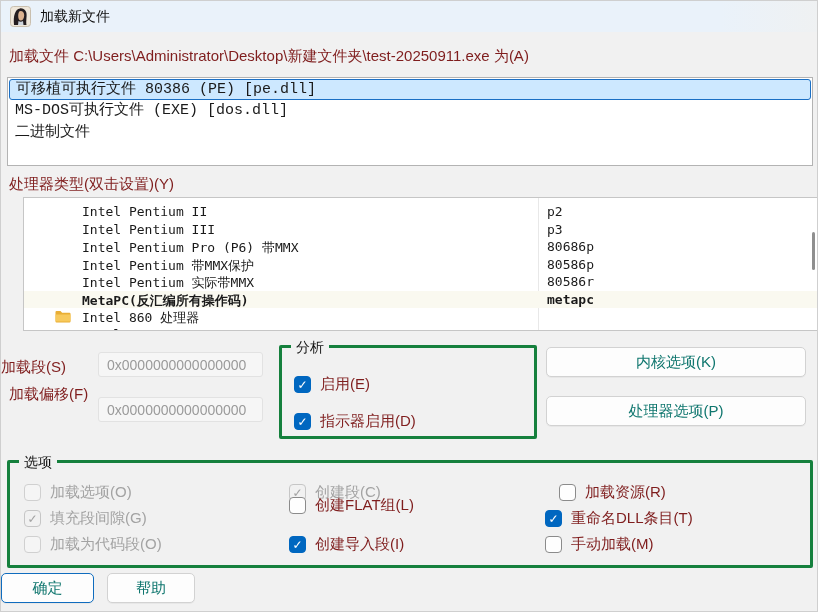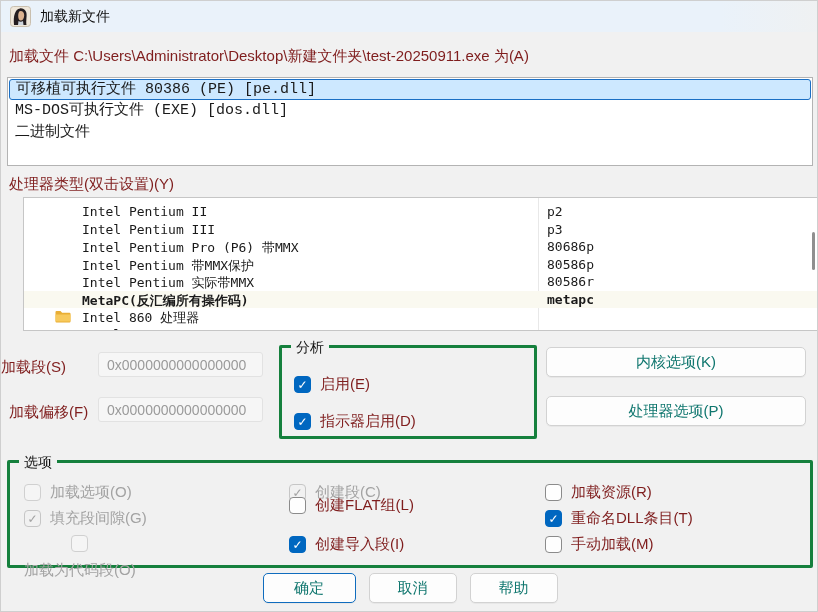--- a/index.html
+++ b/index.html
@@ -60,21 +60,21 @@
   .cbitem.dis .cblbl{ color:#a3a3a3; }
   
   .btn{
     background:#fdfdfd; border:1px solid #d2d2d2; border-radius:5px;
     font-size:15px; color:#0f766e; font-family:"Liberation Sans", sans-serif;
     display:flex; align-items:center; justify-content:center; cursor:default;
     box-shadow:0 1px 0 rgba(0,0,0,0.04);
   }
   #side-buttons{ position:absolute; left:545px; top:346px; width:260px; display:flex; flex-direction:column; gap:19px; }
   #side-buttons .btn{ height:30px; width:260px; }
-  #footer{ position:absolute; left:0; top:572px; width:818px; display:flex; justify-content:center; gap:13px; }
+  #footer{ position:absolute; left:0; top:572px; width:818px; display:flex; justify-content:flex-start; gap:13px; }
   #footer .btn{ height:30px; width:88px; }
   #footer .btn.default{ width:93px; border:1.5px solid #0f6cbe; }
 </style>
 </head>
 <body>
 
 <div class="dialog">
 
   <div class="titlebar">
     <span class="app-icon">
@@ -137,21 +137,21 @@
           <span class="pname">Intel 860 XP</span>
           <span class="pid">860xp</span>
         </div>
       </div>
     <div class="scroll-thumb"></div>
   </div>
 
   <div class="lbl" style="left:0; top:357px;">加载段(S)</div>
   <input class="hexinput" style="left: 97px; top: 351px;" readonly="" value="0x0000000000000000">
 
-  <div class="lbl" style="left:8px; top:402px;">加载偏移(F)</div>
+  <div class="lbl" style="left:8px; top:384px;">加载偏移(F)</div>
   <input class="hexinput" style="left: 97px; top: 396px;" readonly="" value="0x0000000000000000">
 
   <div class="groupbox" id="analysis-group" style="left:278px; top:344px; width:258px; height:94px;">
     <span class="gtitle">分析</span>
   <div class="cbitem" style="left: 12px; top: 27px;">
         <span class="cb on">✓</span>
         <span class="cblbl">启用(E)</span>
       </div>
       <div class="cbitem" style="left: 12px; top: 64px;">
         <span class="cb on">✓</span>
@@ -167,49 +167,48 @@
   <div class="groupbox" id="options-group" style="left:6px; top:459px; width:806px; height:108px;">
     <span class="gtitle">选项</span>
   <div class="cbitem dis" style="left: 14px; top: 20px;">
         <span class="cb"></span>
         <span class="cblbl">加载选项(O)</span>
       </div>
       <div class="cbitem dis" style="left: 14px; top: 46px;">
         <span class="cb on">✓</span>
         <span class="cblbl">填充段间隙(G)</span>
       </div>
-      <div class="cbitem dis" style="left: 14px; top: 72px; flex-direction: column;">
+      <div class="cbitem dis" style="left: 14px; top: 72px;">
         <span class="cb"></span>
         <span class="cblbl">加载为代码段(O)</span>
       </div>
       <div class="cbitem dis" style="left: 279px; top: 20px;">
         <span class="cb on">✓</span>
         <span class="cblbl">创建段(C)</span>
       </div>
       <div class="cbitem" style="left: 279px; top: 33px;">
         <span class="cb"></span>
         <span class="cblbl">创建FLAT组(L)</span>
       </div>
       <div class="cbitem" style="left: 279px; top: 72px;">
         <span class="cb on">✓</span>
         <span class="cblbl">创建导入段(I)</span>
       </div>
-      <div class="cbitem" style="left: 535px; top: 20px;">
+      <div class="cbitem" style="left: 549px; top: 20px;">
         <span class="cb"></span>
         <span class="cblbl">加载资源(R)</span>
       </div>
       <div class="cbitem" style="left: 535px; top: 46px;">
         <span class="cb on">✓</span>
         <span class="cblbl">重命名DLL条目(T)</span>
       </div>
       <div class="cbitem" style="left: 535px; top: 72px;">
         <span class="cb"></span>
         <span class="cblbl">手动加载(M)</span>
       </div>
     </div>
 
   <div id="footer">
       <button class="btn default">确定</button>
-      <button class="btn">取消</button>
       <button class="btn">帮助</button>
     </div>
 
 </div>
 
 </body></html>

